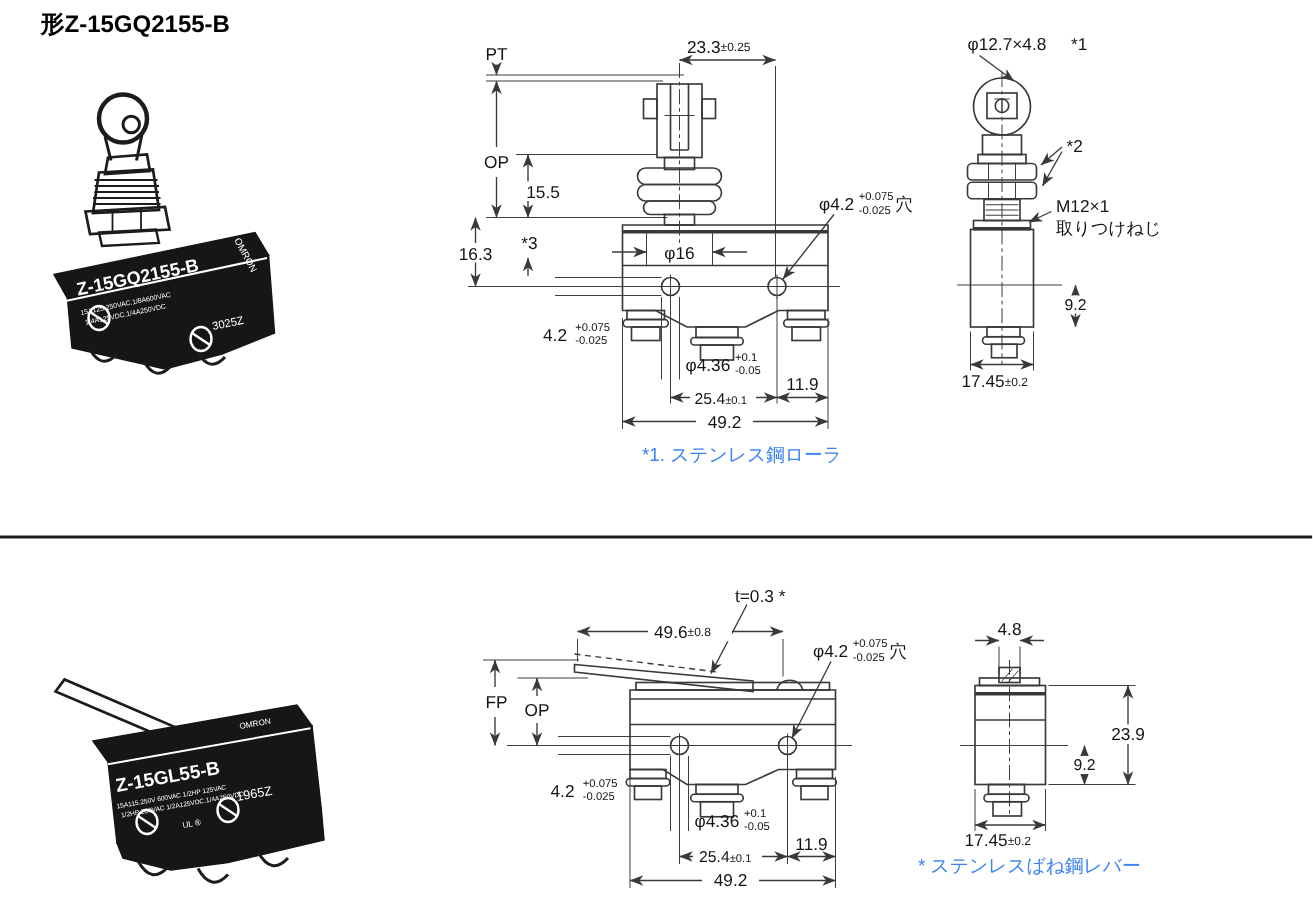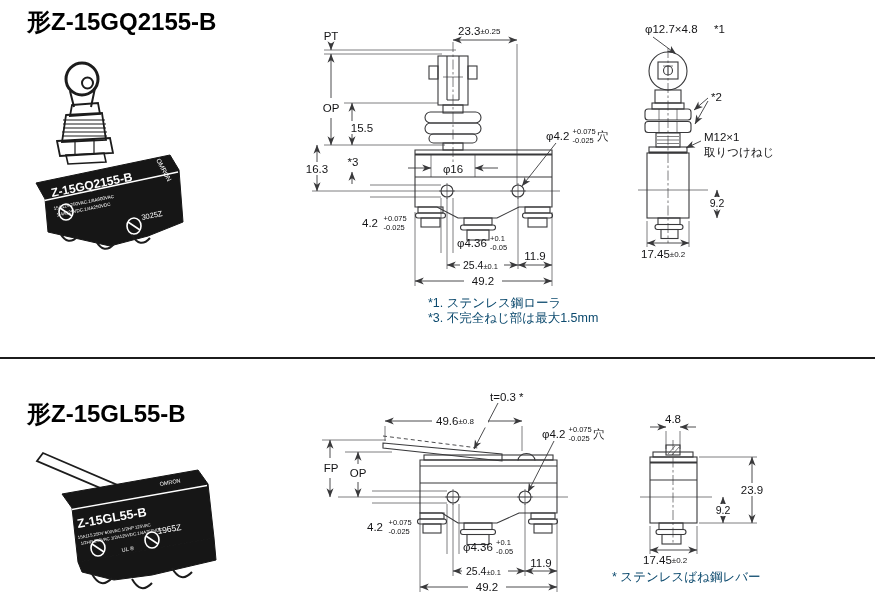--- a/index.html
+++ b/index.html
@@ -1,20 +1,20 @@
 <!DOCTYPE html>
 <html><head>
 <meta charset="utf-8">
 <style>
   html,body{margin:0;padding:0;background:#fff;}
   .page{position:relative;width:875px;height:601px;background:#ffffff;
         font-family:"Liberation Sans",sans-serif;overflow:hidden;color:#111;}
   .abs{position:absolute;}
-  .t1{font-size:24px;font-weight:700;color:#000;white-space:nowrap;}
-  .notes{font-size:12.5px;line-height:14.5px;color:#0c4a6e;white-space:nowrap;}
+  .t1{font-size:16px;font-weight:700;color:#000;white-space:nowrap;}
+  .notes{font-size:12.5px;line-height:14.5px;color:#3b82f6;white-space:nowrap;}
   .divider{position:absolute;left:0;top:357px;width:875px;height:2px;background:#1c1c1c;}
   svg{display:block;}
   svg text{font-family:"Liberation Sans",sans-serif;fill:#141416;}
   .dt{font-size:11.5px;}
   .dtm{font-size:10.5px;}
   .tol{font-size:7.5px;}
   .tolm{font-size:8px;}
   .ln{stroke:#39393b;stroke-width:1.1;fill:none;}
   .lw{stroke:#39393b;stroke-width:2.2;fill:none;}
   .tn{stroke:#39393b;stroke-width:0.65;fill:none;}
@@ -192,26 +192,24 @@
     <text class="dt" x="711" y="101">*2</text>
     <text class="dt" x="704" y="141">M12×1</text>
     <text class="dt" x="704" y="156">取りつけねじ</text>
     <rect class="wb" x="705" y="197" width="24" height="12"></rect>
     <text class="dtm" x="717" y="206.5" text-anchor="middle">9.2</text>
     <text class="dt" x="641" y="258"><tspan>17.45</tspan><tspan class="tolm" dy="-1">±0.2</tspan></text>
   </svg>
 
   <div class="abs notes" style="left:428px;top:296px;">
     <div>*1. ステンレス鋼ローラ</div>
-    <div>*3. 不完全ねじ部は最大1.5mm</div>
   </div>
 
   <div class="divider"></div>
 
-  <div class="abs t1" style="left:27px;top:398px;">形Z-15GL55-B</div>
 
   <svg class="abs" style="left:32px;top:448px;" width="195" height="150" viewBox="0 0 195 150">
     <polygon points="5,13 11,5 90,39 85,47" fill="#fdfdfd" stroke="#1c1c1c" stroke-width="1.8"></polygon>
     <polygon class="blk" points="82,38 102,44 100,56 80,49"></polygon>
     <circle cx="92" cy="48" r="3" stroke="#fff" fill="none" stroke-width="1.3"></circle>
     <g>
       <polygon class="blk" points="30,46 166,22 176,36 40,60"></polygon>
       <polygon class="blk" points="40,60 176,36 182,90 46,114"></polygon>
       <path d="M40,61.5 L175,37.5" stroke="#fff" stroke-width="1.3" fill="none"></path>
       <polygon class="blk" points="46,114 182,90 184,112 120,127 82,132 50,124"></polygon>

